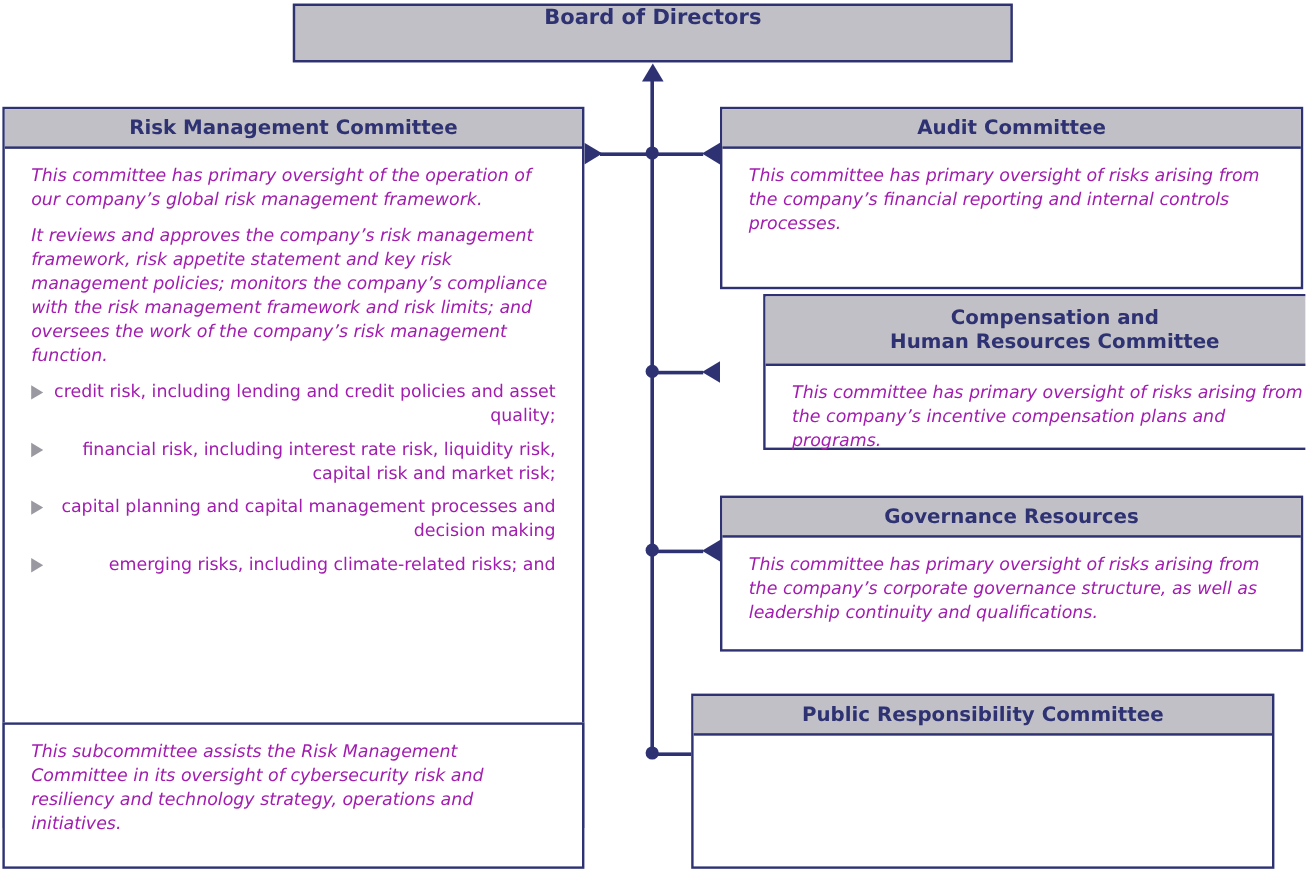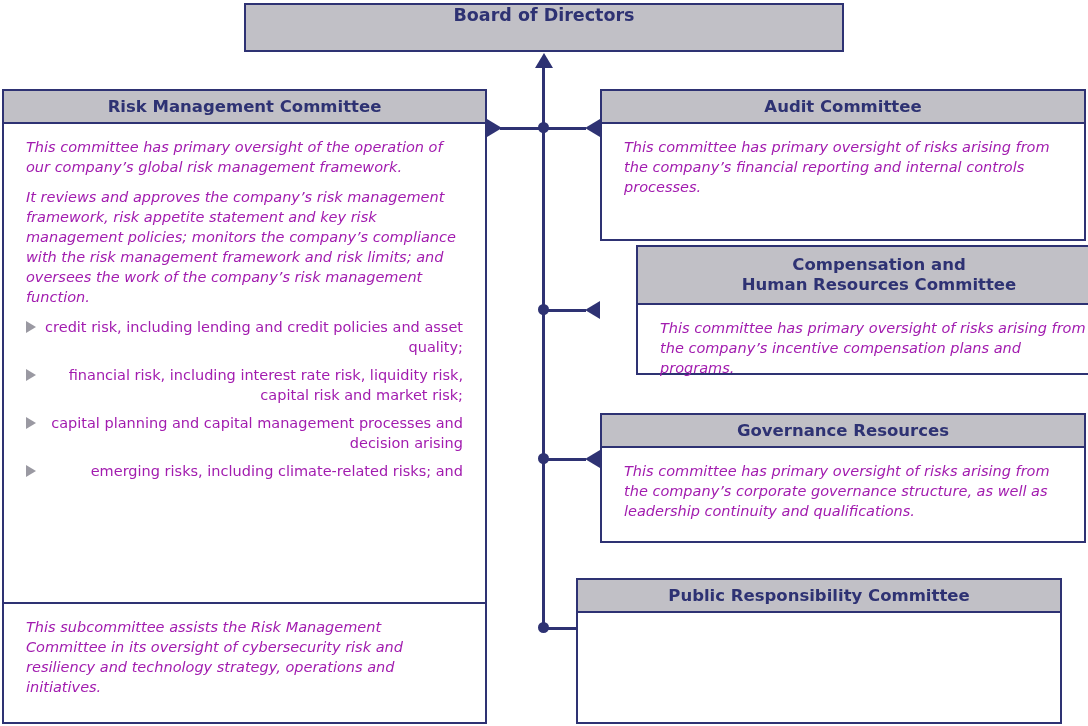--- a/index.html
+++ b/index.html
@@ -91,21 +91,21 @@
       <div class="bullet">
         <span class="tri"></span>
         <span class="btxt">credit risk, including lending and credit policies and asset quality;</span>
       </div>
       <div class="bullet">
         <span class="tri"></span>
         <span class="btxt">financial risk, including interest rate risk, liquidity risk, capital risk and market risk;</span>
       </div>
       <div class="bullet">
         <span class="tri"></span>
-        <span class="btxt">capital planning and capital management processes and decision arising</span>
+        <span class="btxt">capital planning and capital management processes and decision making</span>
       </div>
       <div class="bullet">
         <span class="tri"></span>
         <span class="btxt">emerging risks, including climate-related risks; and</span>
       </div>
     </div>
   </div>
 
   <div class="box" style="left:2px;top:602px;width:485px;height:122px;">
     <div class="bd it">This subcommittee assists the Risk Management Committee in its oversight of cybersecurity risk and resiliency and technology strategy, operations and initiatives.</div>

